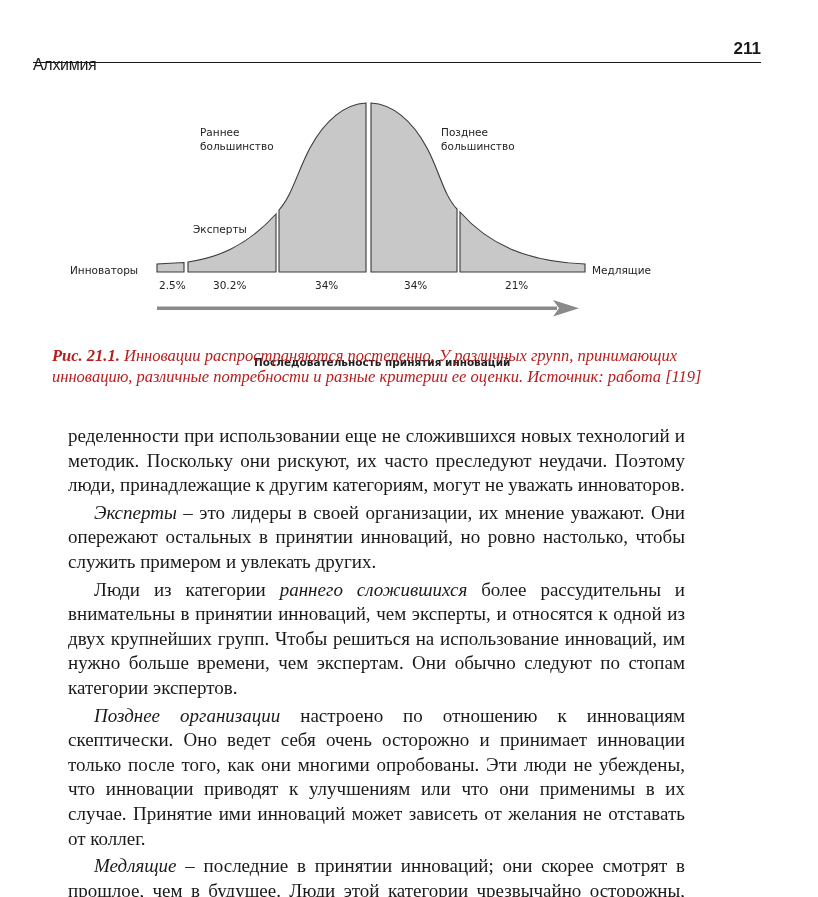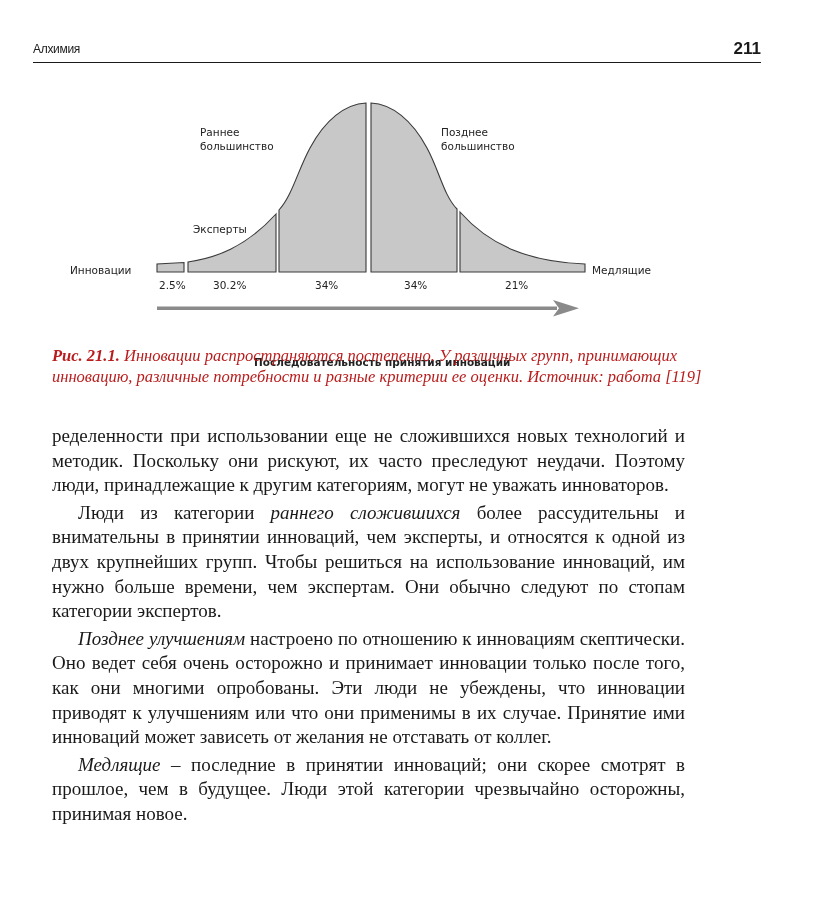--- a/index.html
+++ b/index.html
@@ -1,29 +1,29 @@
 <!DOCTYPE html>
 <html><head>
 <meta charset="utf-8">
 <style>
   html, body { margin: 0; padding: 0; background: #ffffff; }
   body { width: 818px; height: 897px; position: relative; overflow: hidden; color: #1a1a1a; }
   .header { position: absolute; left: 33px; top: 38px; width: 728px; height: 24px; border-bottom: 1.5px solid #1a1a1a; }
-  .header .title { position: absolute; left: 0; top: 4px; font-family: "Liberation Sans", sans-serif; font-size: 12px; letter-spacing: -0.3px; }
+  .header .title { position: absolute; left: 0; top: 18px; font-family: "Liberation Sans", sans-serif; font-size: 16px; letter-spacing: -0.3px; }
   .header .page { position: absolute; right: 0; top: 1px; font-family: "Liberation Sans", sans-serif; font-size: 17px; font-weight: bold; }
   .figure { position: absolute; left: 0; top: 80px; width: 818px; height: 260px; }
   .figure svg { position: absolute; left: 0; top: 0; }
   .lbl { position: absolute; font-family: "DejaVu Sans", sans-serif; font-size: 10.5px; color: #222; line-height: 14px; }
   .lbl.right { }
   .pct { position: absolute; font-family: "DejaVu Sans", sans-serif; font-size: 10.5px; color: #222; }
   .axis-title { position: absolute; font-family: "DejaVu Sans", sans-serif; font-size: 10.5px; font-weight: bold; color: #222; }
   .caption { position: absolute; left: 52px; top: 345px; width: 700px; font-family: "Liberation Serif", serif; font-style: italic; font-size: 16.5px; line-height: 21px; color: #b91c1c; }
   .caption b { font-weight: bold; }
   .body-text { position: absolute; left: 52px; top: 424px; width: 633px; font-family: "Liberation Serif", serif; font-size: 19px; line-height: 24.6px; color: #1a1a1a; text-align: justify; }
-  .body-text p { margin: 0 0 3px 0; text-indent: 26px; }
+  .body-text p { margin: 0 0 3px 16px; text-indent: 26px; }
   .body-text p.cont { text-indent: 0; }
   .body-text i { font-style: italic; }
 </style>
 </head>
 <body>
 
 <div class="header">
   <span class="title">Алхимия</span>
   <span class="page">211</span>
 </div>
@@ -40,21 +40,21 @@
     <path d="M371,272 L371,103 C392,104 412,120 427,148 C439,170 444,196 457,209 L457,272 Z" fill="#c8c8c8" stroke="#3a3a3a" stroke-width="1.1"></path>
 
     <path d="M460,272 L460,212 C490,246 530,262 585,264 L585,272 Z" fill="#c8c8c8" stroke="#3a3a3a" stroke-width="1.1"></path>
 
     <g>
       <rect x="157" y="306.5" width="400" height="3.5" fill="#8a8a8a"></rect>
       <polygon points="553,300 579,308.2 553,316.5 559,308.2" fill="#8a8a8a"></polygon>
     </g>
   </svg>
 
-  <span class="lbl right" style="left:70px; top:183px; width:80px;">Инновации</span>
+  <span class="lbl right" style="left:70px; top:183px; width:80px;">Инноваторы</span>
   <span class="lbl" style="left:193px; top:142px;">Эксперты</span>
   <div class="lbl right" style="left:200px; top:45px; width:96px;">
     <div>Раннее</div>
     <div>большинство</div>
   </div>
   <div class="lbl" style="left:441px; top:45px;">
     <div>Позднее</div>
     <div>большинство</div>
   </div>
   <span class="lbl" style="left:592px; top:183px;">Медлящие</span>
@@ -68,16 +68,17 @@
   <span class="axis-title" style="left:254px; top:238px;margin-top:38px;">Последовательность принятия инноваций</span>
 </div>
 
 <div class="caption">
   <b>Рис. 21.1.</b>
   <span>Инновации распространяются постепенно. У различных групп, принимающих инновацию, различные потребности и разные критерии ее оценки. Источник: работа [119]</span>
 </div>
 
 <div class="body-text">
   <p class="cont">ределенности при использовании еще не сложившихся новых технологий и методик. Поскольку они рискуют, их часто преследуют неудачи. Поэтому люди, принадлежащие к другим категориям, могут не уважать инноваторов.</p>
+  <p><i>Эксперты</i><span> – это лидеры в своей организации, их мнение уважают. Они опережают остальных в принятии инноваций, но ровно настолько, чтобы служить примером и увлекать других.</span></p>
   <p><span>Люди из категории </span><i>раннего сложившихся</i><span> более рассудительны и внимательны в принятии инноваций, чем эксперты, и относятся к одной из двух крупнейших групп. Чтобы решиться на использование инноваций, им нужно больше времени, чем экспертам. Они обычно следуют по стопам категории экспертов.</span></p>
-  <p><i>Позднее улучшениям</i><span> настроено по отношению к инновациям скептически. Оно ведет себя очень осторожно и принимает инновации только после того, как они многими опробованы. Эти люди не убеждены, что инновации приводят к улучшениям или что они применимы в их случае. Принятие ими инноваций может зависеть от желания не отставать от коллег.</span></p>
+  <p><i>Позднее организации</i><span> настроено по отношению к инновациям скептически. Оно ведет себя очень осторожно и принимает инновации только после того, как они многими опробованы. Эти люди не убеждены, что инновации приводят к улучшениям или что они применимы в их случае. Принятие ими инноваций может зависеть от желания не отставать от коллег.</span></p>
   <p><i>Медлящие</i><span> – последние в принятии инноваций; они скорее смотрят в прошлое, чем в будущее. Люди этой категории чрезвычайно осторожны, принимая новое.</span></p>
 </div>
 
 </body></html>

